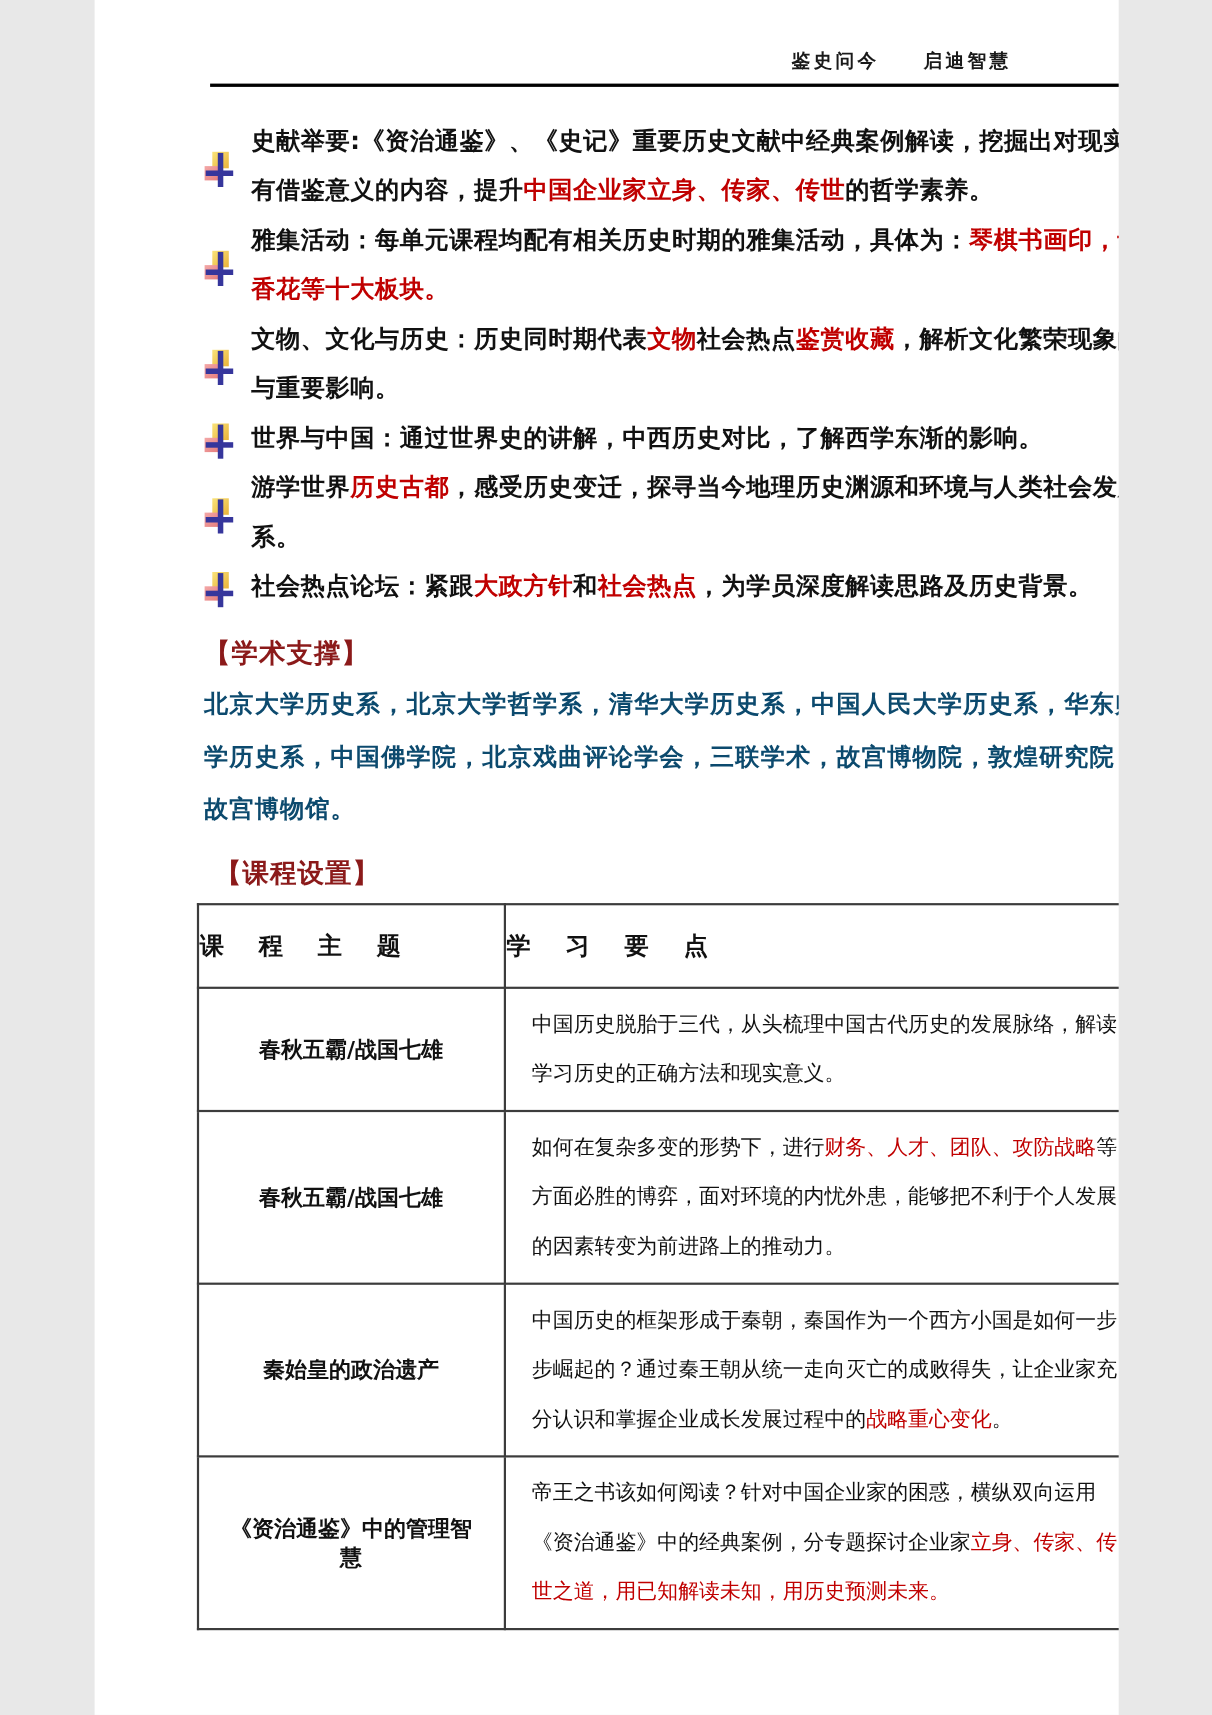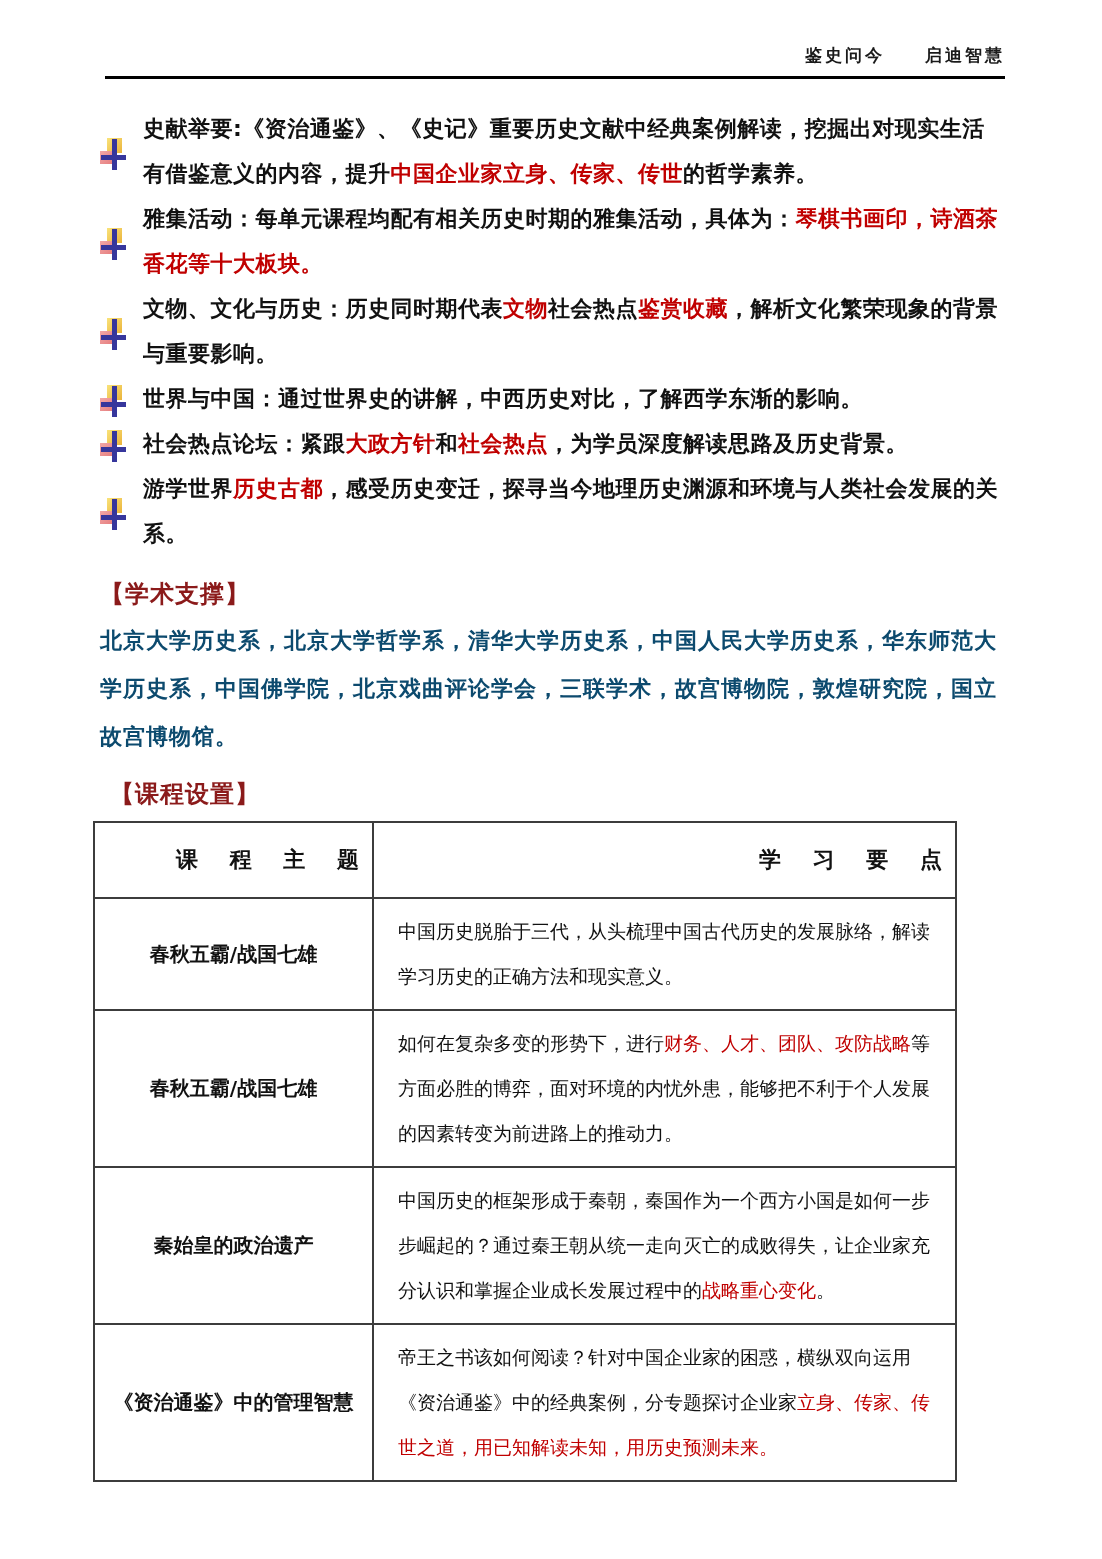--- a/index.html
+++ b/index.html
@@ -1,18 +1,18 @@
 <!DOCTYPE html>
 <html style="--red-text: #c00000; --dark-red: #8b1a1a; --bullet-blue: #36369c; --bullet-yellow: #eab33a; --bullet-pink: #e57d7d;"><head>
 <meta charset="utf-8">
 <style>
   html,body{margin:0;padding:0;background:#e8e8e8;}
   .page{
     position:relative;
-    width:1102px;height:1559px;
+    width:931px;height:1559px;
     margin:0 auto;
     background:#fff;
     font-family:"DejaVu Sans","Liberation Sans",sans-serif;
     color:#111;
     overflow:hidden;
   }
   .hdr-title{
     position:absolute;top:44px;right:97px;
     font-size:17px;font-weight:bold;color:#1a1a1a;
     letter-spacing:3px;
@@ -61,27 +61,27 @@
     margin-top:4px;margin-left:-7px;
     width:864px;
     table-layout:fixed;
   }
   table.course th,table.course td{
     border:2px solid #3c3c3c;
   }
   table.course th{
     height:72px;
     font-size:22px;font-weight:bold;color:#111;
-    letter-spacing:12px;text-align:right;
+    letter-spacing:12px;text-align:left;
   }
   table.course th:first-child{width:275px;}
   td.theme{
     text-align:center;vertical-align:middle;
     font-size:20px;font-weight:600;color:#111;
-    padding:14px;
+    padding:24px;
   }
   td.points{
     font-size:19px;line-height:45px;font-weight:500;
     padding:10px 14px 10px 24px;vertical-align:middle;
     color:#111;
   }
 </style>
 </head>
 <body>
 
@@ -130,30 +130,30 @@
           </span>
           <div class="bullet-text"><span>世界与中国：通过世界史的讲解，中西历史对比，了解西学东渐的影响。</span></div>
         </div>
         <div class="bullet-item">
           <span class="bicon">
             <i class="by"></i>
             <i class="bp"></i>
             <i class="bv"></i>
             <i class="bh"></i>
           </span>
-          <div class="bullet-text"><span>社会热点论坛：紧跟</span><span class="red">大政方针</span><span>和</span><span class="red">社会热点</span><span>，为学员深度解读思路及历史背景。</span></div>
+          <div class="bullet-text"><span>游学世界</span><span class="red">历史古都</span><span>，感受历史变迁，探寻当今地理历史渊源和环境与人类社会发展的关系。</span></div>
         </div>
         <div class="bullet-item">
           <span class="bicon">
             <i class="by"></i>
             <i class="bp"></i>
             <i class="bv"></i>
             <i class="bh"></i>
           </span>
-          <div class="bullet-text"><span>游学世界</span><span class="red">历史古都</span><span>，感受历史变迁，探寻当今地理历史渊源和环境与人类社会发展的关系。</span></div>
+          <div class="bullet-text"><span>社会热点论坛：紧跟</span><span class="red">大政方针</span><span>和</span><span class="red">社会热点</span><span>，为学员深度解读思路及历史背景。</span></div>
         </div>
       </div>
 
     <div class="sec-heading">【学术支撑】</div>
 
     <div class="sec-body">北京大学历史系，北京大学哲学系，清华大学历史系，中国人民大学历史系，华东师范大学历史系，中国佛学院，北京戏曲评论学会，三联学术，故宫博物院，敦煌研究院，国立故宫博物馆。</div>
 
     <div class="sec-heading indent" style="margin-top:11px">【课程设置】</div>
 
     <table class="course">

